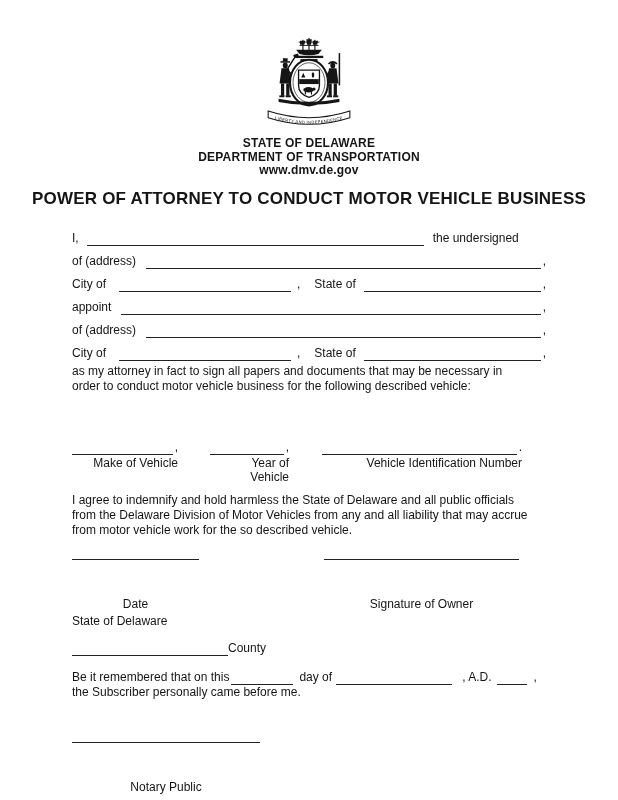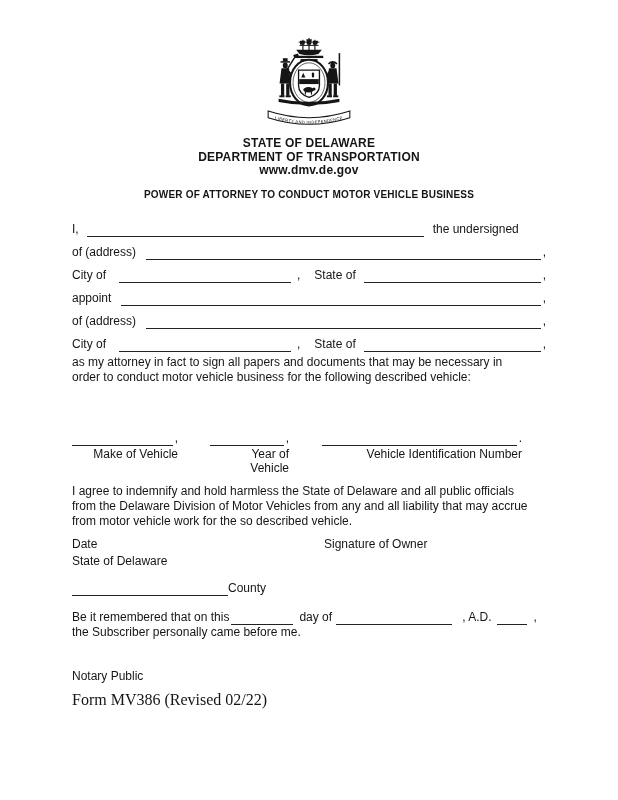--- a/index.html
+++ b/index.html
@@ -5,32 +5,32 @@
   html,body{margin:0;padding:0;background:#9a9a9a;}
   .page{
     width:618px;height:800px;background:#ffffff;margin:0 auto;
     font-family:"Liberation Sans","DejaVu Sans",sans-serif;
     font-size:12px;color:#151515;position:relative;overflow:hidden;
     box-sizing:border-box;
   }
   .header{text-align:center;padding-top:36px;}
   .seal{display:block;margin:0 auto 6px auto;}
   .hline{font-weight:bold;font-size:12px;line-height:13.5px;letter-spacing:.2px;}
-  .title{font-weight:bold;font-size:10px;margin-top:11px;letter-spacing:.2px;}
+  .title{font-weight:bold;font-size:17px;margin-top:11px;letter-spacing:.2px;}
   .content{padding:0 72px;box-sizing:border-box;}
   .row{display:flex;align-items:flex-end;}
   .lbl{white-space:nowrap;line-height:15px;}
   .u{border-bottom:1.5px solid #222;height:15px;box-sizing:border-box;display:block;}
   .fill{flex:1 1 auto;}
   .clause{line-height:15px;}
   .veh{display:flex;margin-top:46px;}
   .veh-col{display:flex;flex-direction:column;}
   .veh-label{text-align:right;line-height:14px;margin-top:1px;}
   .sig-row{display:flex;margin-top:7px;}
-  .sig-col{display:flex;flex-direction:row;}
+  .sig-col{display:flex;flex-direction:column;gap:36px;}
   .sig-label{text-align:center;line-height:14px;margin-top:1px;}
   .footer{font-family:"Liberation Serif","DejaVu Serif",serif;font-size:16px;margin-top:9px;line-height:15px;}
 </style>
 </head>
 <body>
 
 <div class="page">
 
   <div class="header">
     <svg class="seal" width="114" height="95" viewBox="0 0 120 100" aria-hidden="true">

